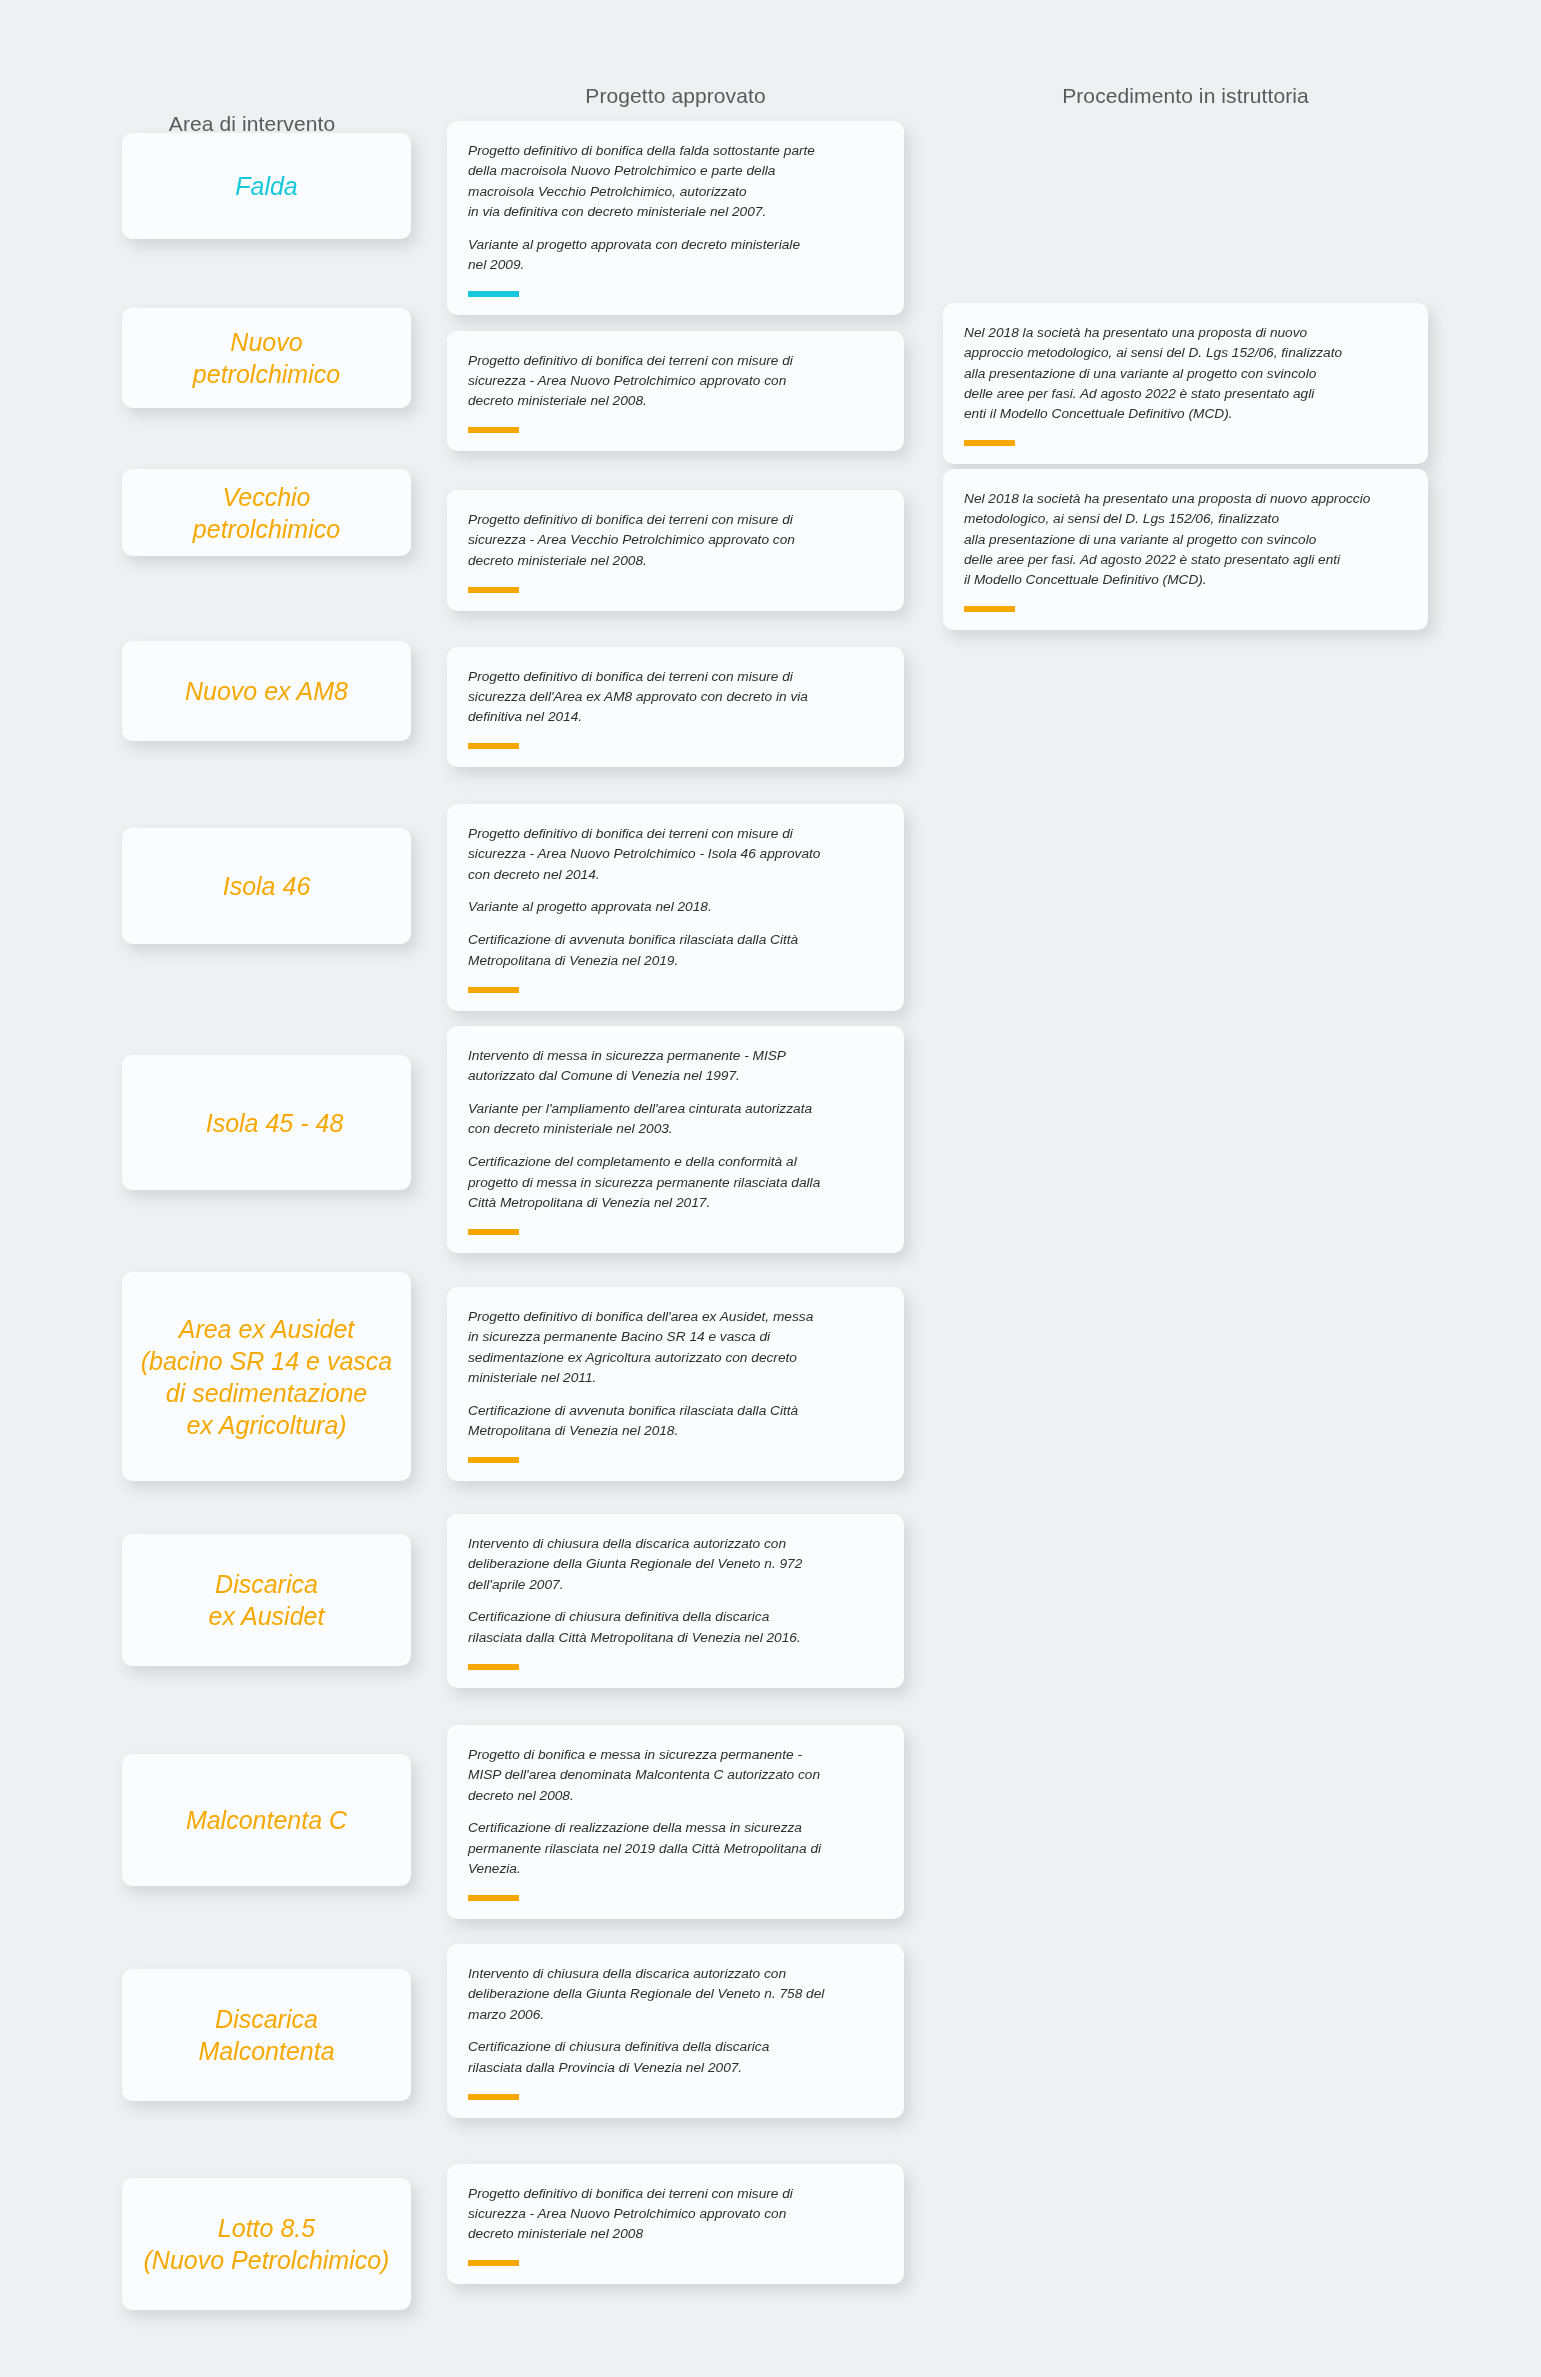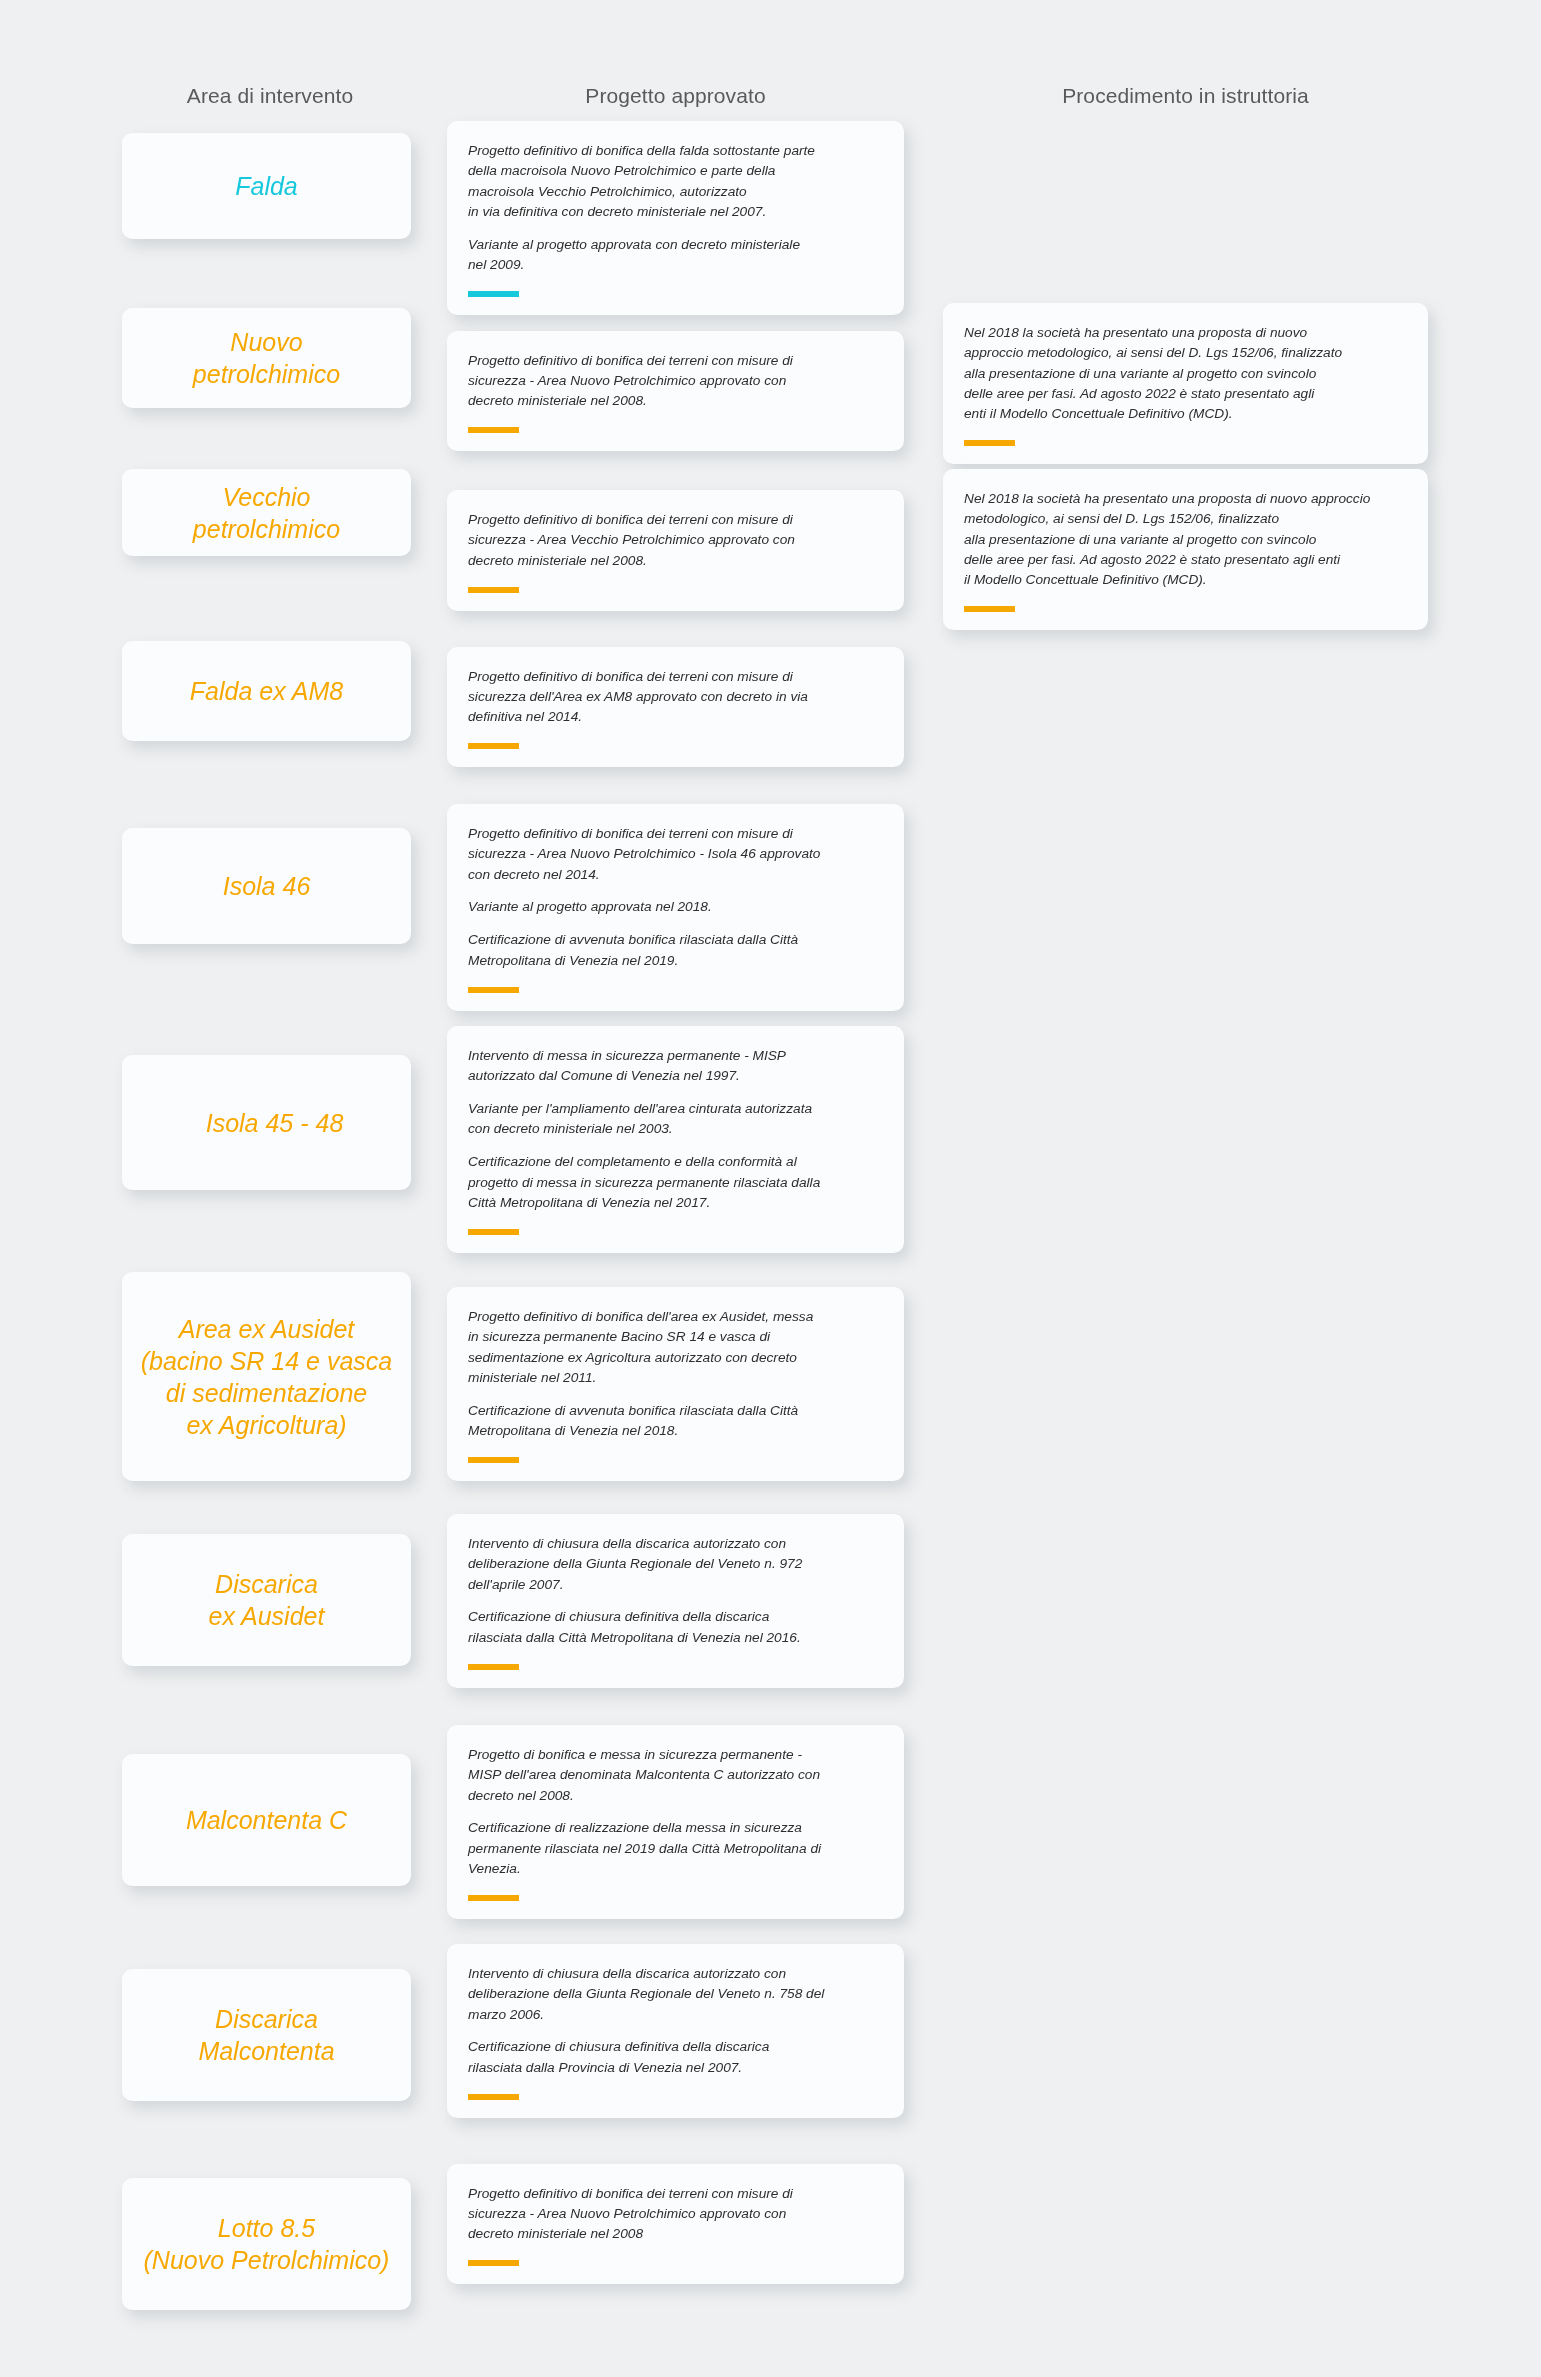--- a/index.html
+++ b/index.html
@@ -32,21 +32,21 @@
   .col-header {
     position: absolute;
     top: 84px;
     font-size: 21px;
     color: #5a5a5a;
     letter-spacing: 0.1px;
     white-space: nowrap;
     text-align: center;
     font-weight: 400;
   }
-  .col-header.c1 { left: 122px; width: 296px; }
+  .col-header.c1 { left: 104px; width: 296px; margin-top: 28px; }
   .col-header.c2 { left: 443px; width: 465px; }
   .col-header.c3 { left: 940px; width: 491px; }
 
   
   .row {
     position: relative;
     width: 1542px;
   }
 
   
@@ -170,21 +170,21 @@
           <p class="para">Nel 2018 la società ha presentato una proposta di nuovo approccio
 metodologico, ai sensi del D. Lgs 152/06, finalizzato
 alla presentazione di una variante al progetto con svincolo
 delle aree per fasi. Ad agosto 2022 è stato presentato agli enti
 il Modello Concettuale Definitivo (MCD).</p>
           <div class="rule"></div>
         </div>
       </div>
       <div class="row" style="height: 169px;">
         <div class="card card-area" style="top: 6.3px; height: 100px;">
-          <div class="area-label">Falda ex AM8</div>
+          <div class="area-label">Nuovo ex AM8</div>
         </div>
         <div class="card card-mid" style="top: 11.6px;">
           <p class="para">Progetto definitivo di bonifica dei terreni con misure di
 sicurezza dell'Area ex AM8 approvato con decreto in via
 definitiva nel 2014.</p>
           <div class="rule"></div>
         </div>
       </div>
       <div class="row" style="height: 222px;">
         <div class="card card-area" style="top: 24px; height: 116px;">

